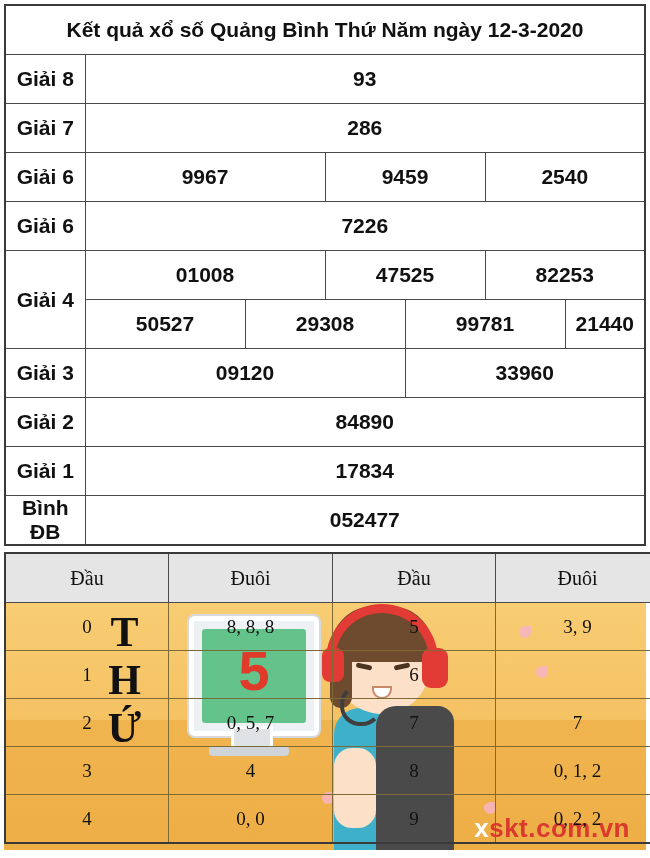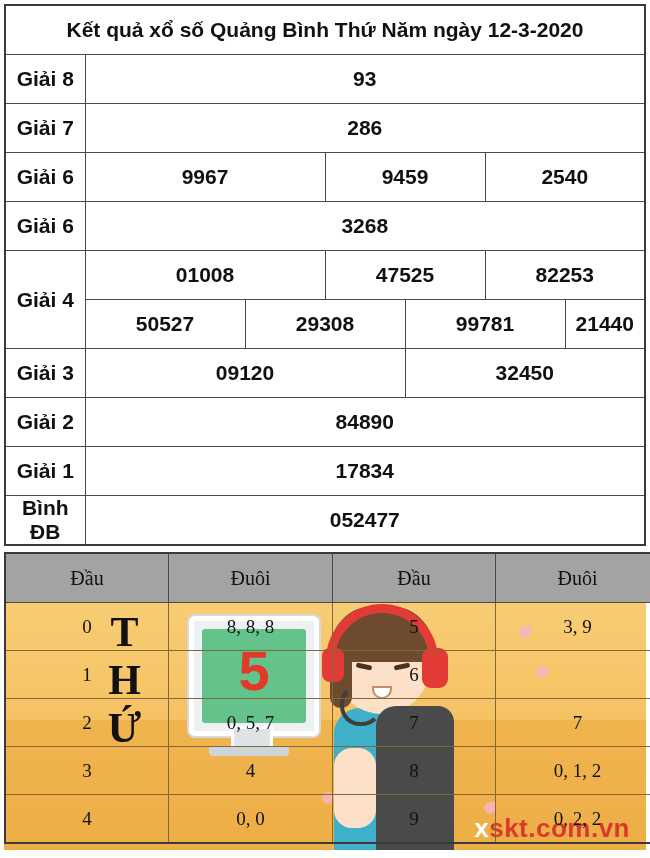--- a/index.html
+++ b/index.html
@@ -83,21 +83,21 @@
     z-index: 2;
     background: transparent;
   }
   table.headtail th {
     border: 1px solid #4a4a4a;
     height: 46px;
     font-family: "Liberation Serif", serif;
     font-weight: normal;
     font-size: 20px;
     color: #111111;
-    background: #a3a3a3;
+    background: #e5e5e5;
   }
   table.headtail td {
     border: 1px solid #7d6a35;
     height: 47px;
     text-align: center;
     vertical-align: middle;
     font-family: "Liberation Serif", serif;
     font-size: 19px;
     color: #111111;
     padding: 0;
@@ -355,40 +355,40 @@
 
         <tr>
           <td class="label">Giải 6</td>
           <td colspan="3">9967</td>
           <td colspan="2">9459</td>
           <td colspan="2">2540</td>
         </tr>
 
         <tr>
           <td class="label">Giải 6</td>
-          <td colspan="7">3268</td>
+          <td colspan="7">7226</td>
         </tr>
 
         <tr class="row-g4">
           <td class="label" rowspan="2">Giải 4</td>
           <td colspan="3">01008</td>
           <td colspan="2">47525</td>
           <td colspan="2">82253</td>
         </tr>
         <tr>
           <td colspan="2">50527</td>
           <td colspan="2">29308</td>
           <td colspan="2">99781</td>
           <td>21440</td>
         </tr>
 
         <tr>
           <td class="label">Giải 3</td>
           <td colspan="4">09120</td>
-          <td colspan="3">32450</td>
+          <td colspan="3">33960</td>
         </tr>
 
         <tr>
           <td class="label">Giải 2</td>
           <td colspan="7">84890</td>
         </tr>
 
         <tr>
           <td class="label">Giải 1</td>
           <td colspan="7">17834</td>

